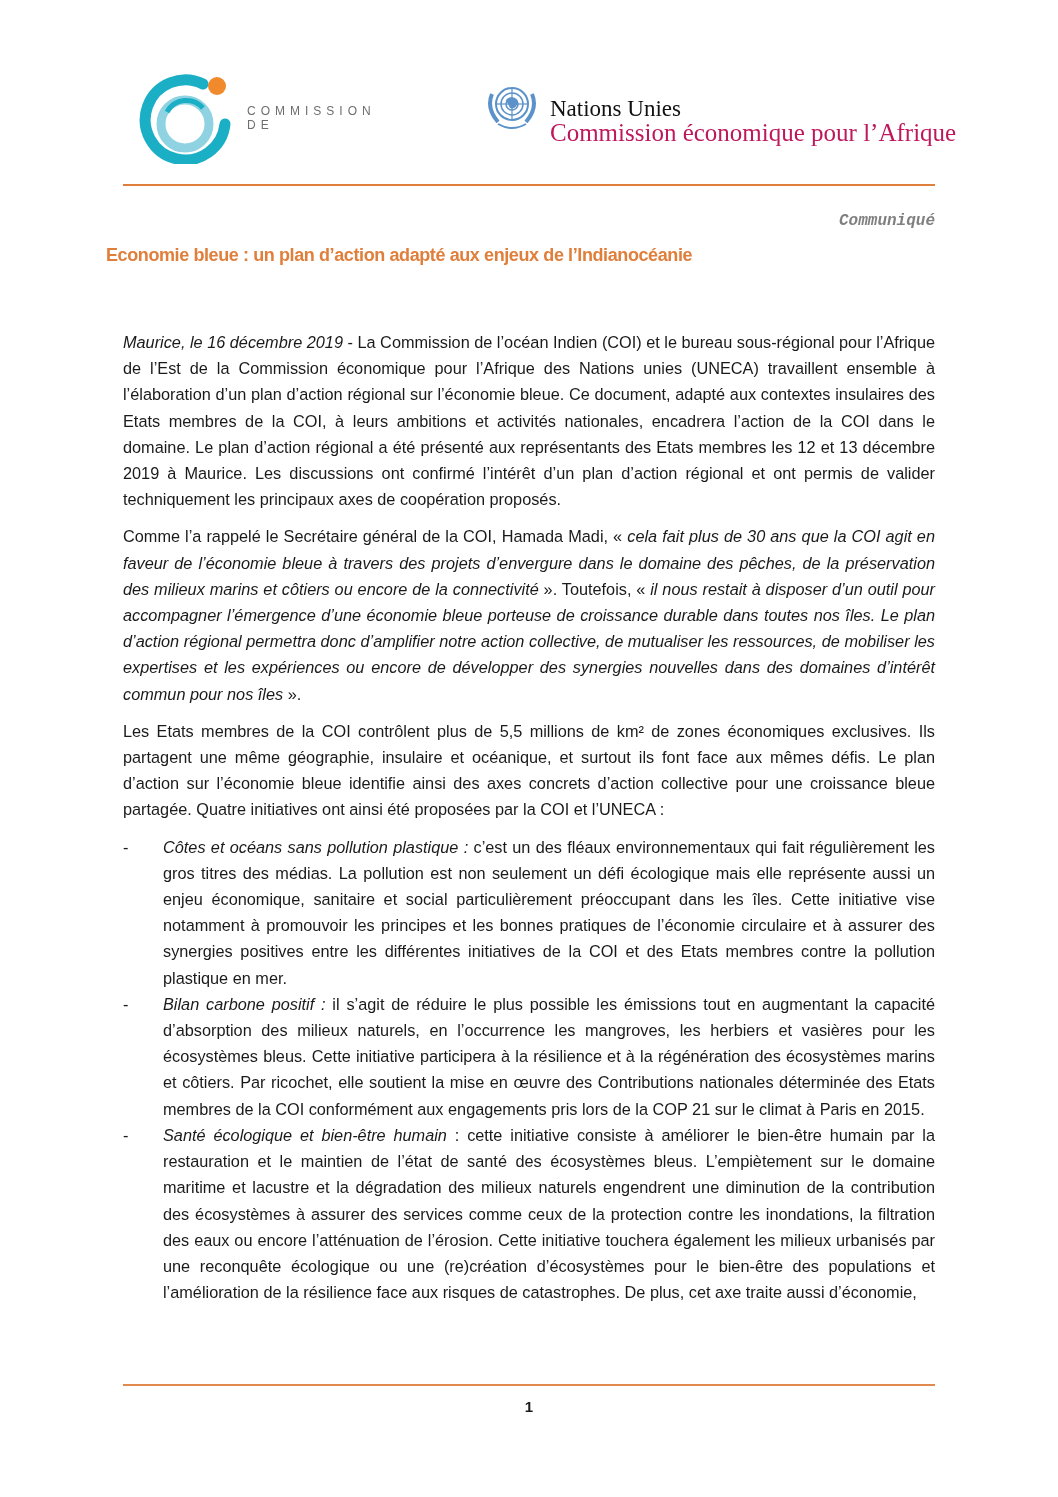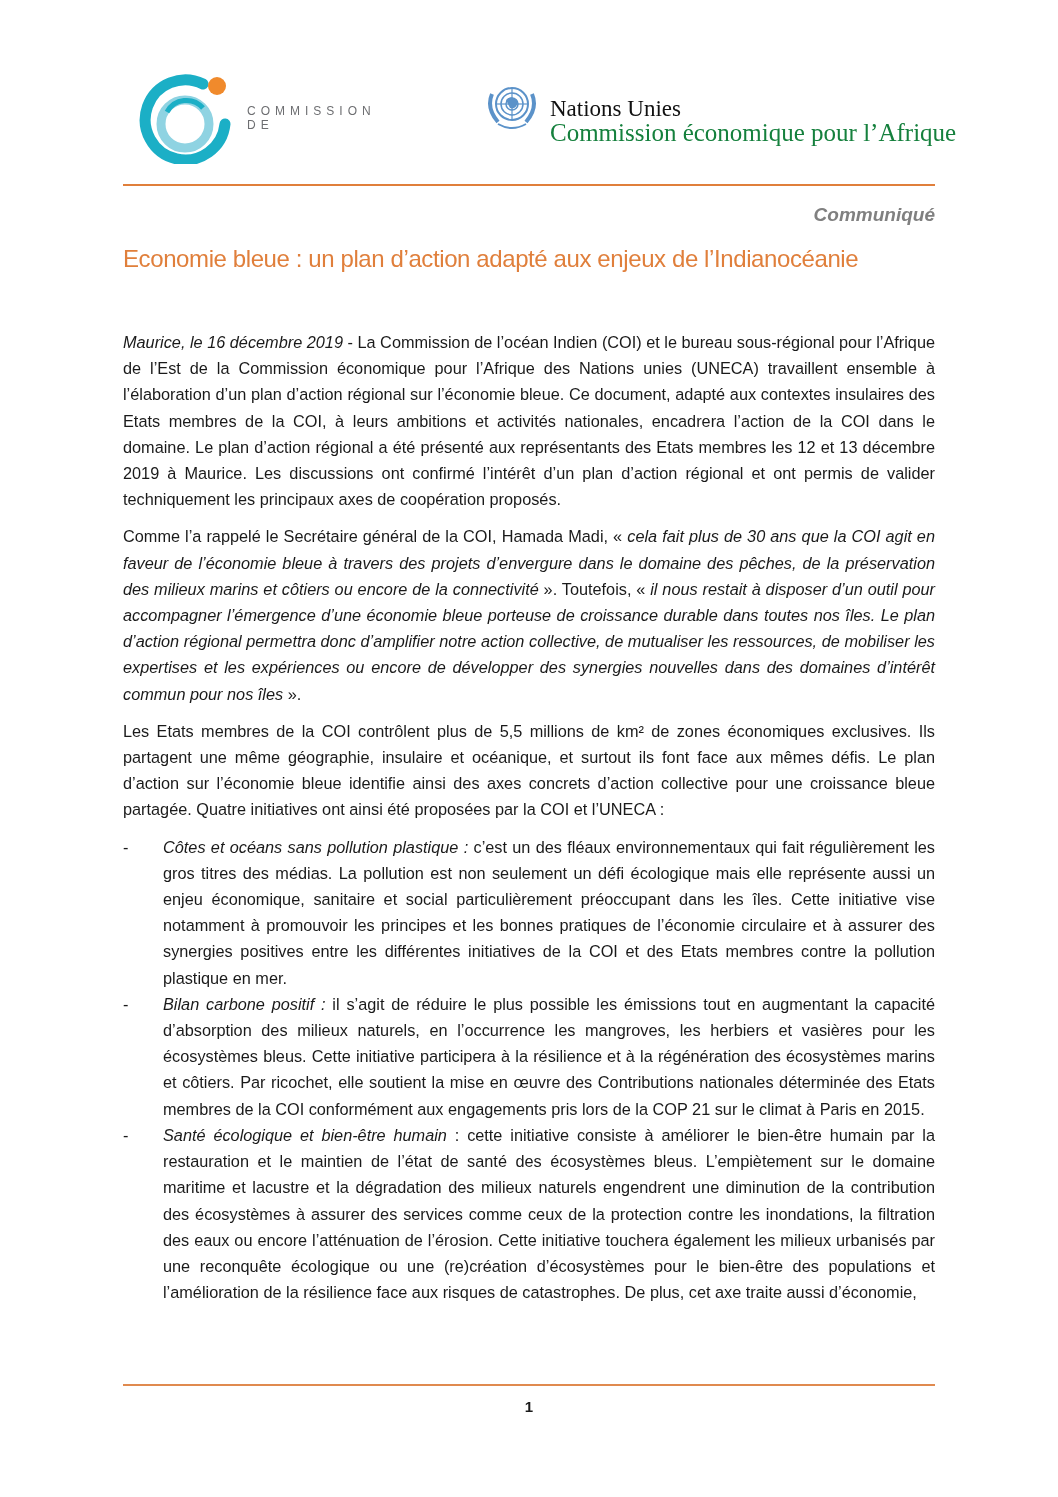--- a/index.html
+++ b/index.html
@@ -11,28 +11,28 @@
   .logo-coi { position: absolute; left: 133px; top: 72px; width: 270px; height: 92px; display: flex; align-items: center; }
   .logo-coi svg { width: 104px; height: 92px; flex: 0 0 auto; }
   .coi-text { margin-left: 10px; color: #6d6e71; }
   .coi-line1 { font-size: 12px; letter-spacing: 5px; line-height: 14px; }
   .coi-line2 { font-size: 21px; letter-spacing: 0.5px; line-height: 24px; }
 
   .logo-un { position: absolute; left: 484px; top: 78px; width: 490px; height: 56px; display: flex; align-items: center; }
   .logo-un svg { width: 56px; height: 52px; flex: 0 0 auto; }
   .un-text { margin-left: 10px; font-family: "Liberation Serif", serif; }
   .un-line1 { font-size: 23px; line-height: 22px; color: #111; margin-top: 32px; }
-  .un-line2 { font-size: 25px; line-height: 26px; color: #15803d; }
+  .un-line2 { font-size: 25px; line-height: 26px; color: #be185d; }
 
   .rule { position: absolute; left: 123px; width: 812px; height: 2px; background: #e07f3b; }
   .rule.top { top: 184px; }
   .rule.bottom { top: 1384px; background: #e08a4f; }
 
-  .communique { position: absolute; right: 123px; top: 204px; font-size: 19px; font-weight: bold; font-style: italic; color: #808080; }
-  .title { position: absolute; left: 123px; top: 245px; width: 812px; font-size: 24px; font-weight: normal; color: #e07f3b; letter-spacing: -0.4px; }
+  .communique { position: absolute; right: 123px; top: 212px; font-size: 16px; font-weight: bold; font-style: italic; color: #808080; font-family: Liberation Mono, monospace; }
+  .title { position: absolute; left: 106px; top: 245px; width: 812px; font-size: 18px; font-weight: bold; color: #e07f3b; letter-spacing: -0.4px; }
 
   .body-text { position: absolute; left: 123px; top: 329px; width: 812px; font-size: 16.3px; line-height: 26.2px; text-align: justify; }
   .body-text p { margin: 0 0 11px 0; }
   .body-text .date { font-weight: normal; font-style: italic; }
   .body-text i { font-style: italic; }
   .bullets { list-style: none; margin: 0; padding: 0; }
   .bullets li { position: relative; padding-left: 40px; }
   .bullets li .dash { position: absolute; left: 34px; top: 0; margin-left: -34px; }
   .bullets li .head { font-style: italic; }
 

